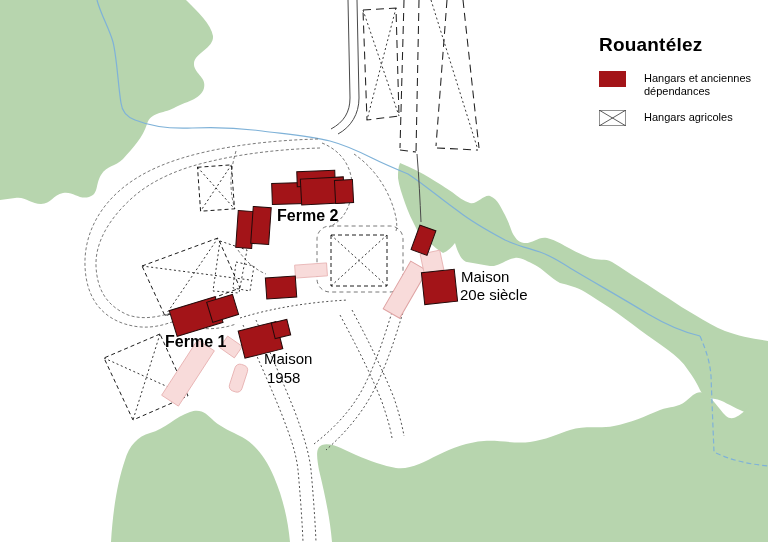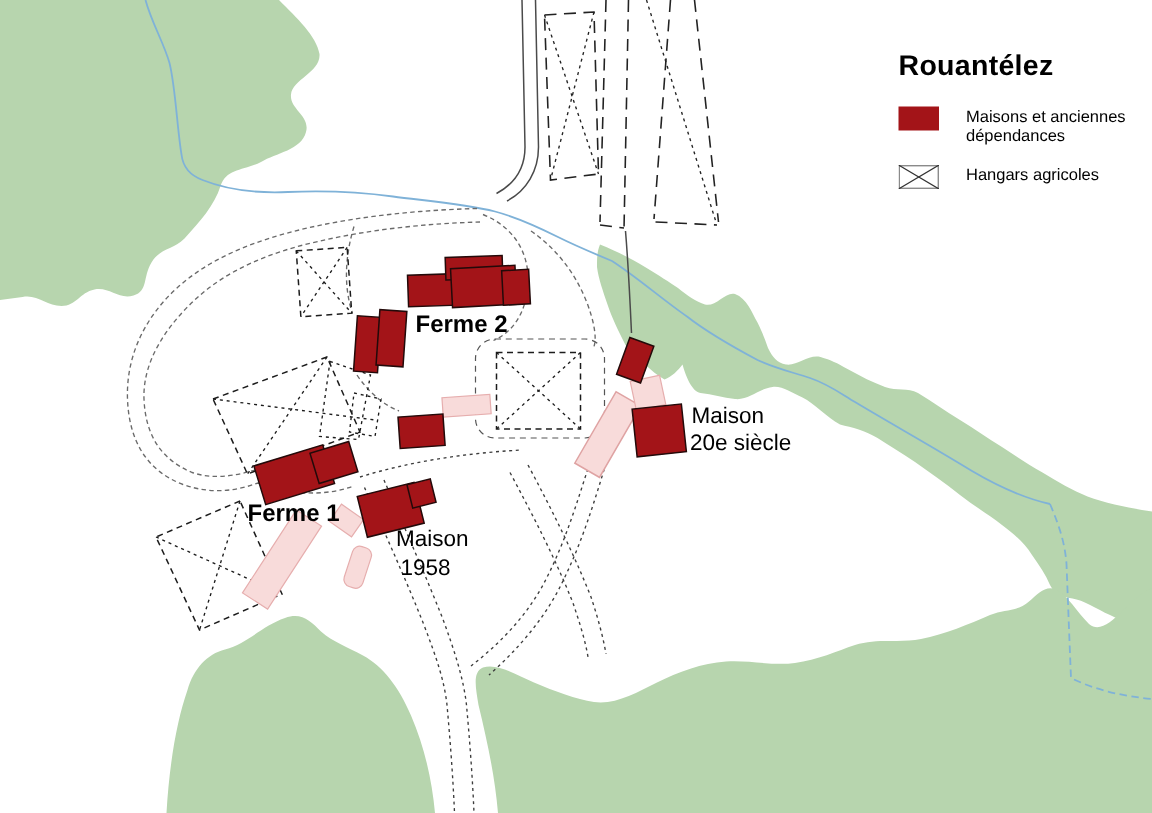--- a/index.html
+++ b/index.html
@@ -134,21 +134,21 @@
     <text class="maplabel" x="461" y="282">Maison</text>
     <text class="maplabel" x="460" y="300">20e siècle</text>
   </svg>
 
   <div id="legend">
     <div class="title">Rouantélez</div>
 
     <div class="litem" style="top:37px;">
       <div class="lswatch red"></div>
       <div class="ltext">
-        <div>Maisons et anciennes</div>
+        <div>Hangars et anciennes</div>
         <div>dépendances</div>
       </div>
     </div>
 
     <div class="litem" style="top:76px;">
       <div class="lswatch">
         <svg width="27" height="16" viewBox="0 0 27 16">
           <rect x="0.5" y="0.5" width="26" height="15" fill="#ffffff" stroke="#777" stroke-width="0.8"></rect>
           <line x1="0" y1="0" x2="27" y2="16" stroke="#333" stroke-width="0.8"></line>
           <line x1="27" y1="0" x2="0" y2="16" stroke="#333" stroke-width="0.8"></line>

